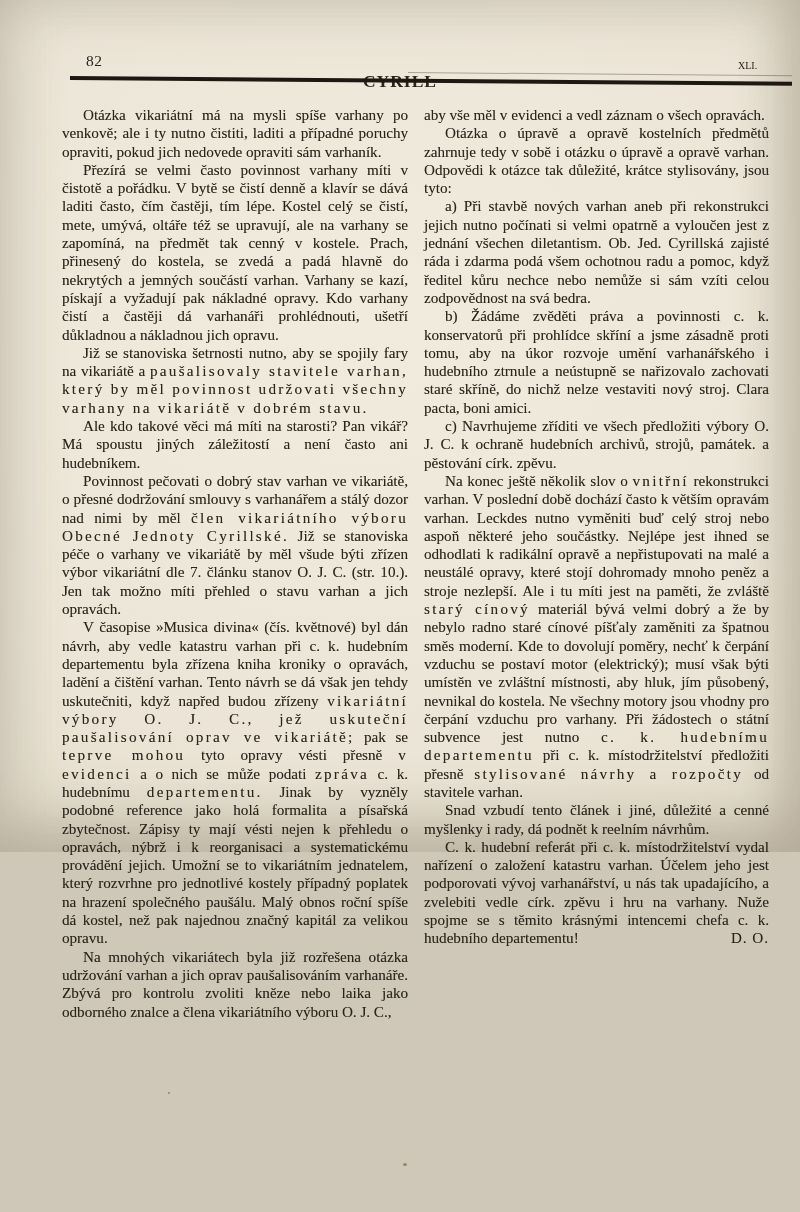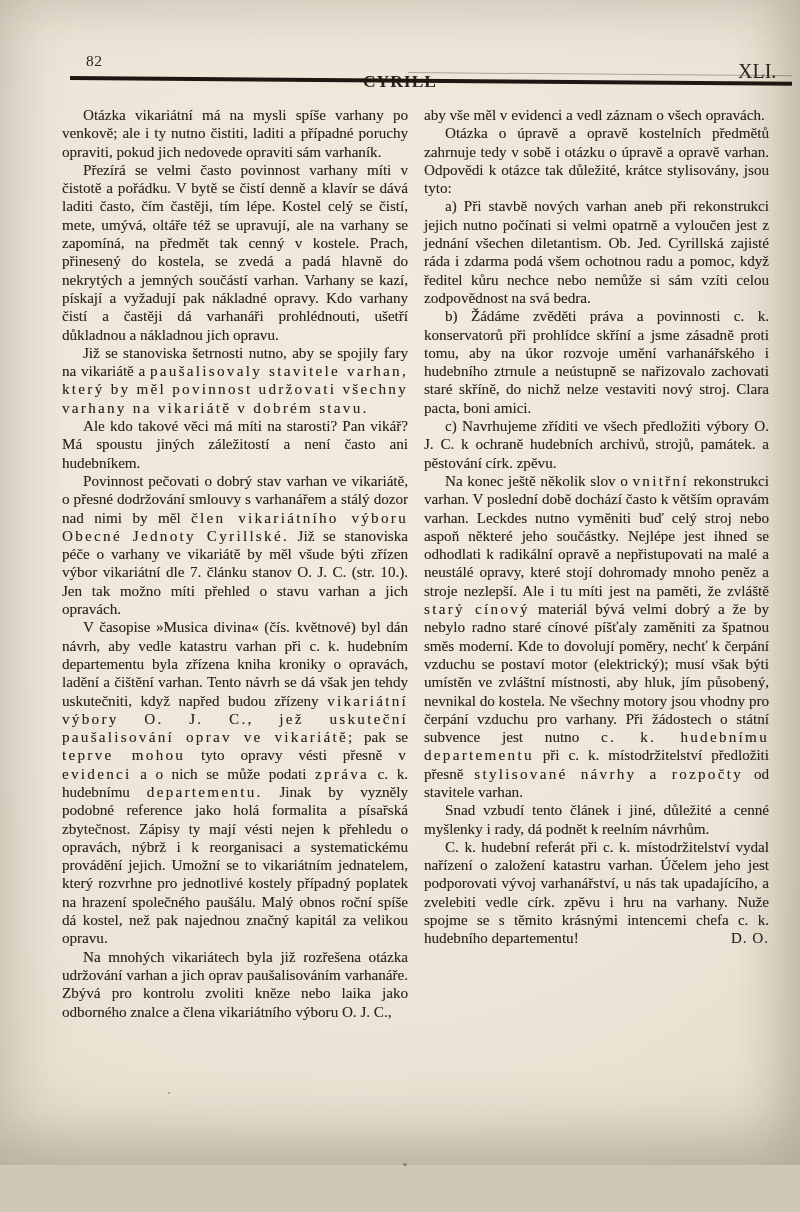--- a/index.html
+++ b/index.html
@@ -2,39 +2,39 @@
 <html><head>
 <meta charset="utf-8">
 <style>
   html,body { margin:0; padding:0; }
   body {
     width:800px; height:1212px; overflow:hidden;
     background:#cfc8b8;
     font-family:"Liberation Serif", serif;
   }
   .page {
-    position:relative; width:800px; height:1165px;
+    position:relative; width:800px; height:852px;
     background: radial-gradient(ellipse 120% 90% at 45% 38%, #f1ebde 0%, #ece5d7 55%, #e4ddcc 85%, #dad3c0 100%);
     box-shadow: inset 0 0 70px rgba(110,95,70,.18),
                 inset 0 -34px 60px rgba(105,92,68,.22),
                 inset -22px 0 45px rgba(110,95,70,.12),
                 inset 10px 0 30px rgba(240,236,225,.5);
     color:#2b241c;
     text-decoration:underline;
   }
   .hdr-pagenum {
     position:absolute; left:86px; top:52px;
     font-size:15.5px; letter-spacing:.5px;
   }
   .hdr-title {
     position:absolute; left:0; right:0; top:49px; text-align:center;
     font-weight:bold; font-size:17.5px; letter-spacing:1px;margin-top:22px;
   }
   .hdr-vol {
-    position:absolute; left:738px; top:60px; font-size:20px;
+    position:absolute; left:738px; top:60px; font-size:10px;
   }
   .hdr-rule {
     position:absolute; left:70px; top:76px; width:722px; height:3.6px;
     background:#1d1812; transform:rotate(0.45deg); transform-origin:left center;
   }
   .hdr-rule-thin {
     position:absolute; left:408px; top:72px; width:384px; height:1.2px;
     background:rgba(70,58,45,.4); transform:rotate(0.5deg); transform-origin:left center;
   }
   .col {

